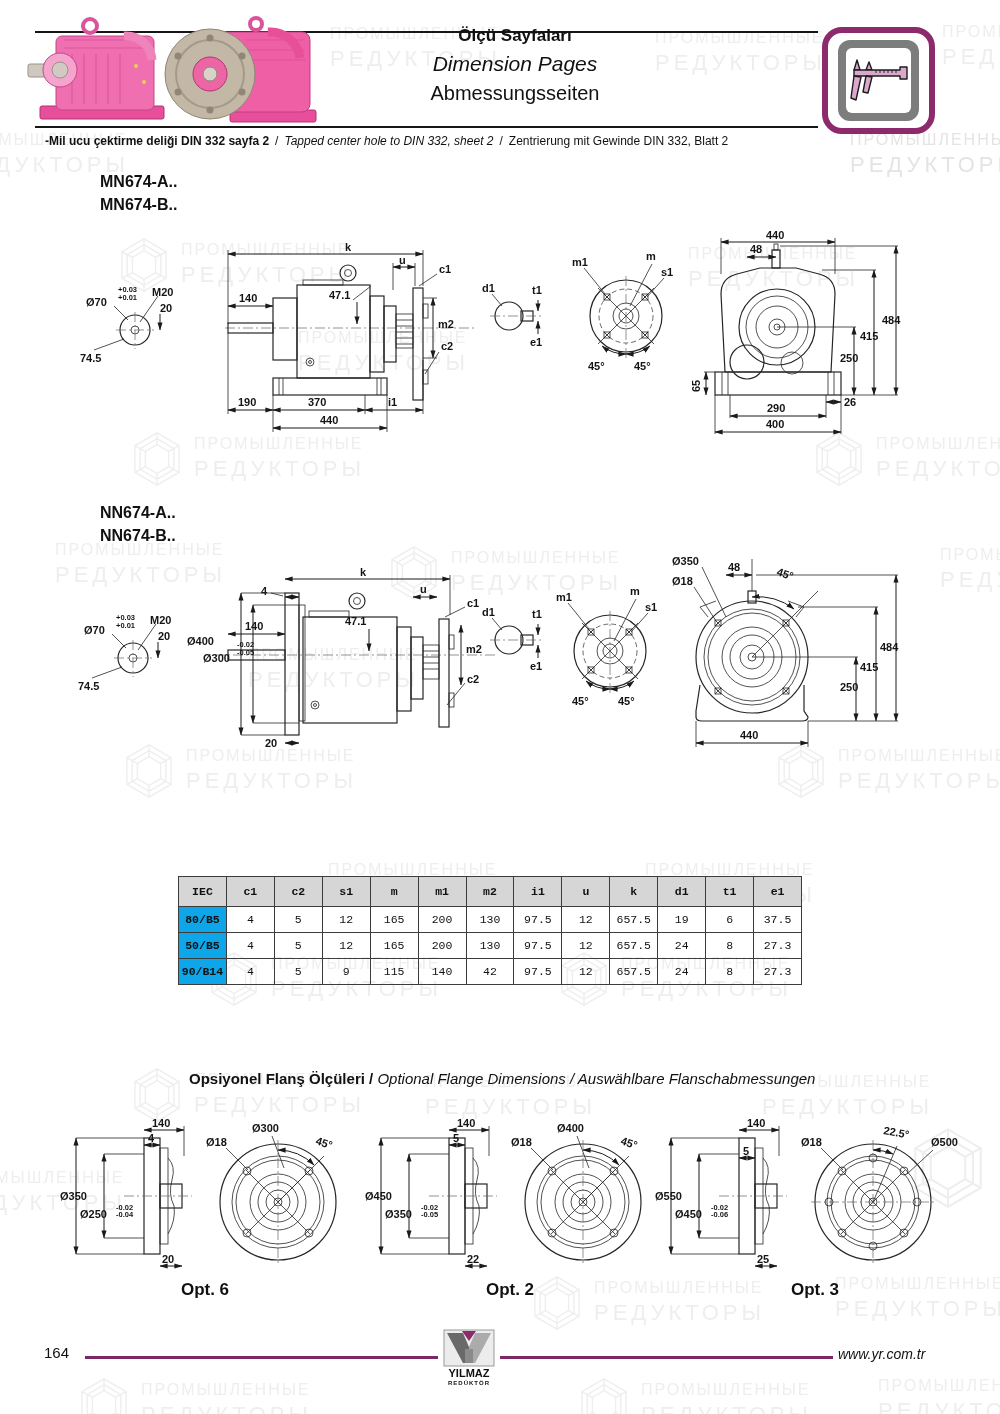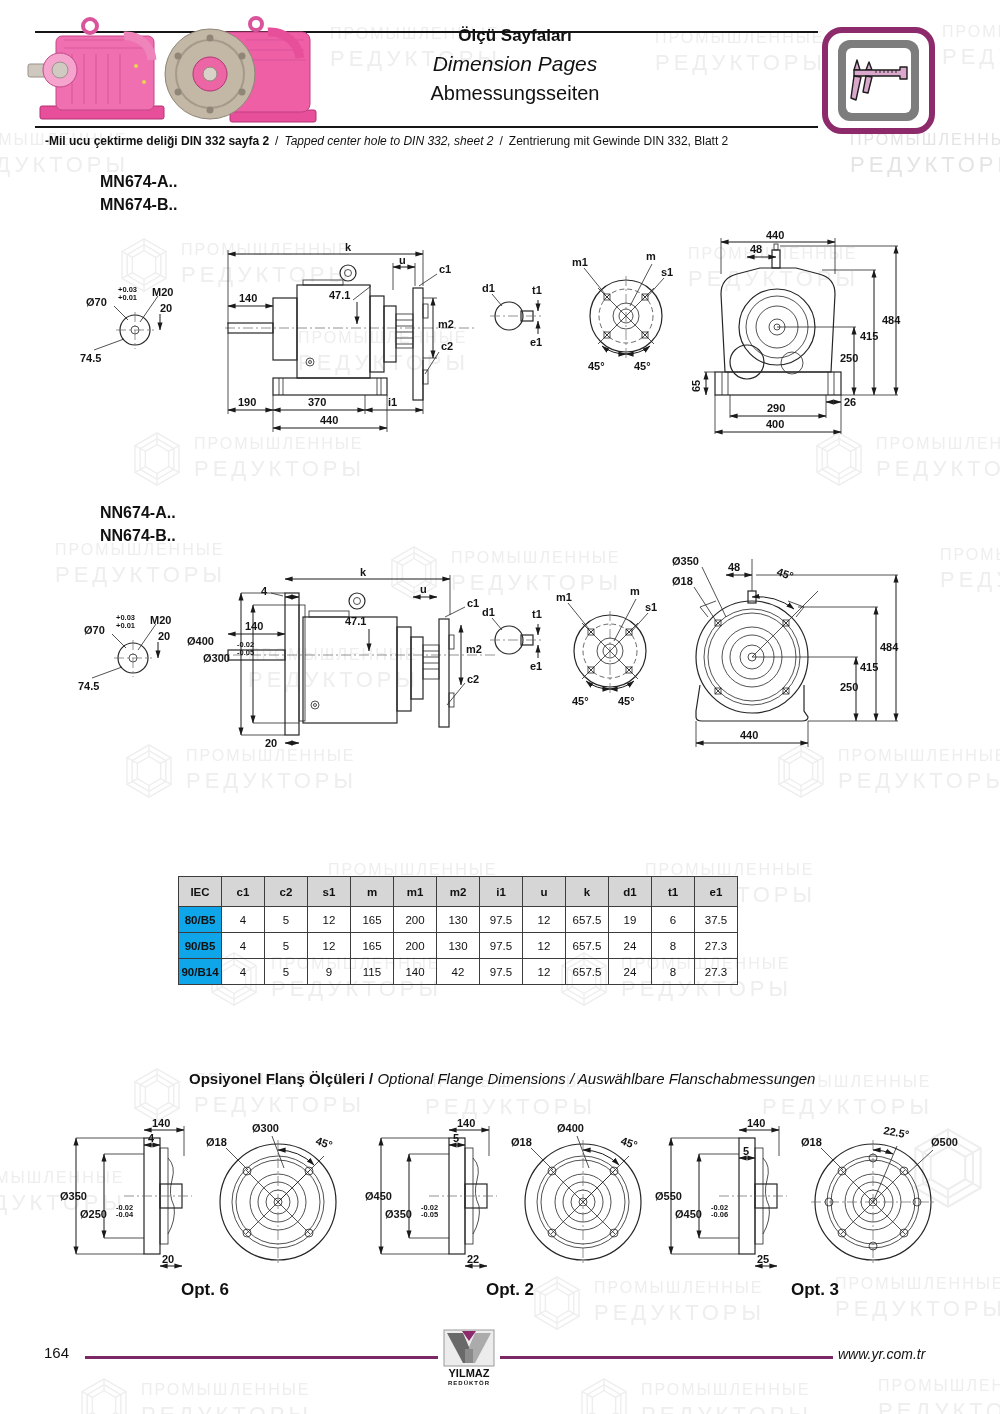--- a/index.html
+++ b/index.html
@@ -33,21 +33,21 @@
   .drw{position:absolute;z-index:1;}
   .drw text{font:bold 11px "Liberation Sans","DejaVu Sans",sans-serif;fill:#141414;}
   .drw text.t7{font-size:7.5px;}
   .ol{fill:none;stroke:#262626;stroke-width:1.2;}
   .tl{fill:none;stroke:#262626;stroke-width:0.8;}
   .cl{fill:none;stroke:#666;stroke-width:0.7;stroke-dasharray:10 3 2 3;}
   .dsh{fill:none;stroke:#444;stroke-width:0.8;stroke-dasharray:5 3;}
   .dl{stroke:#1a1a1a;stroke-width:1;fill:none;}
   
   .tblwrap{position:absolute;left:178px;top:876px;z-index:2;}
-  table.dim{border-collapse:collapse;table-layout:fixed;width:560px;}
+  table.dim{border-collapse:collapse;table-layout:fixed;width:624px;font-family:Liberation Mono, monospace;}
   table.dim th,table.dim td{border:1.4px solid #3c3c3c;height:25px;text-align:center;
      font-size:11.5px;padding:0;}
   table.dim th{background:#d6d6d6;font-weight:bold;height:29px;}
   table.dim td.rowh{background:#0ea5e9;font-weight:bold;}
   table.dim td{background:transparent;font-weight:normal;}
   
   .f-line{position:absolute;left:85px;top:1356px;width:748px;height:3px;background:#7c2766;z-index:1;}
   .f-page{position:absolute;left:44px;top:1344px;font-size:15px;z-index:2;}
   .f-url{position:absolute;left:838px;top:1346px;font-size:14px;font-style:italic;z-index:2;}
   .f-logo{position:absolute;left:438px;top:1328px;z-index:2;background:#fff;padding:0 4px;}
@@ -753,21 +753,21 @@
             <td>200</td>
             <td>130</td>
             <td>97.5</td>
             <td>12</td>
             <td>657.5</td>
             <td>19</td>
             <td>6</td>
             <td>37.5</td>
     </tr>
     <tr>
-      <td class="rowh">90/B5</td>
+      <td class="rowh">50/B5</td>
             <td>4</td>
             <td>5</td>
             <td>12</td>
             <td>165</td>
             <td>200</td>
             <td>130</td>
             <td>97.5</td>
             <td>12</td>
             <td>657.5</td>
             <td>24</td>

